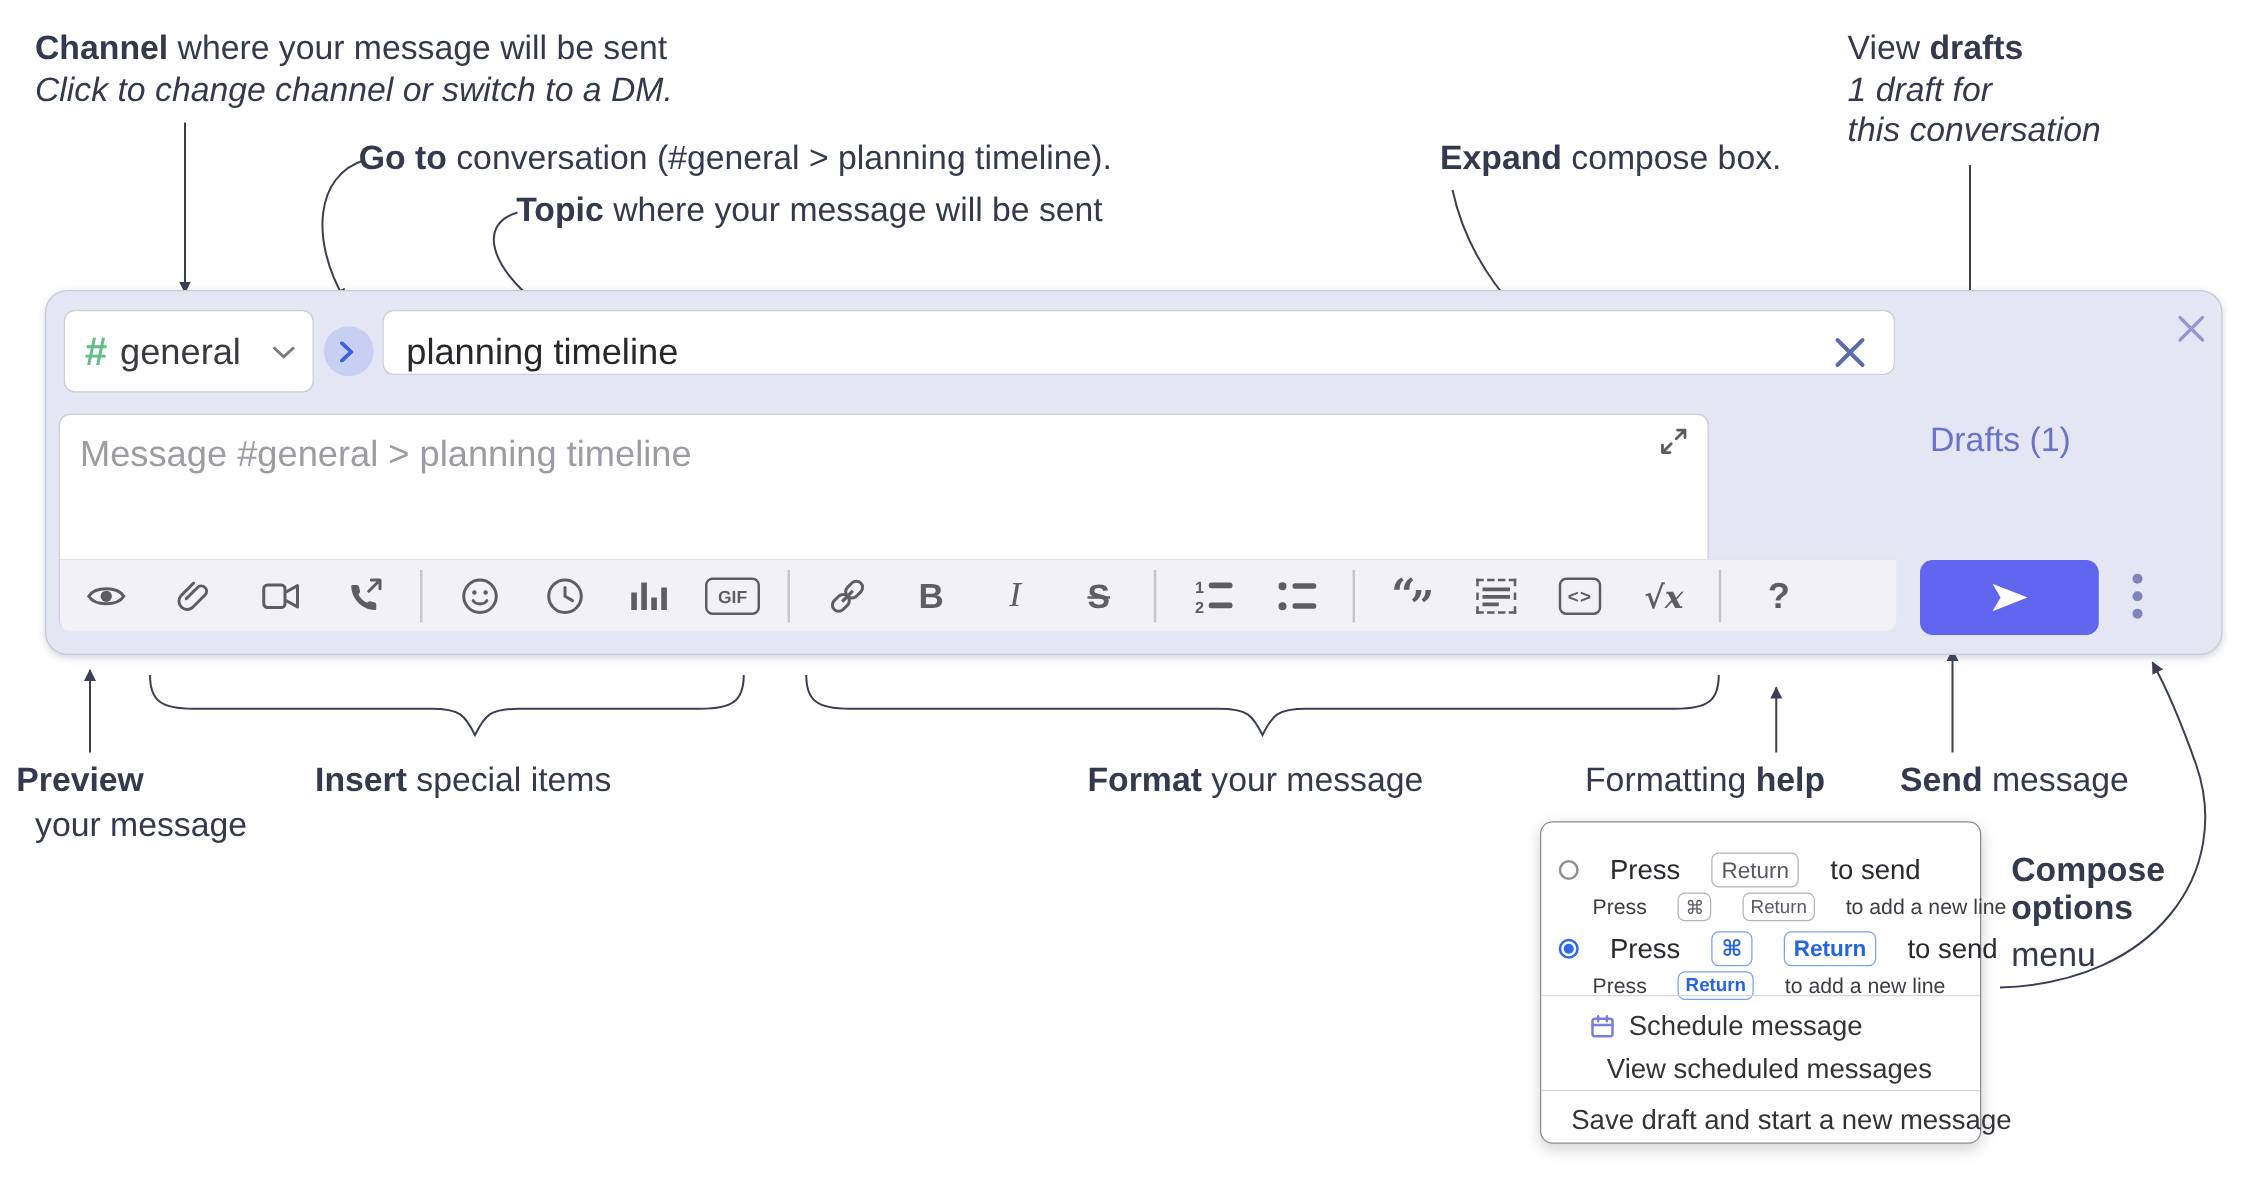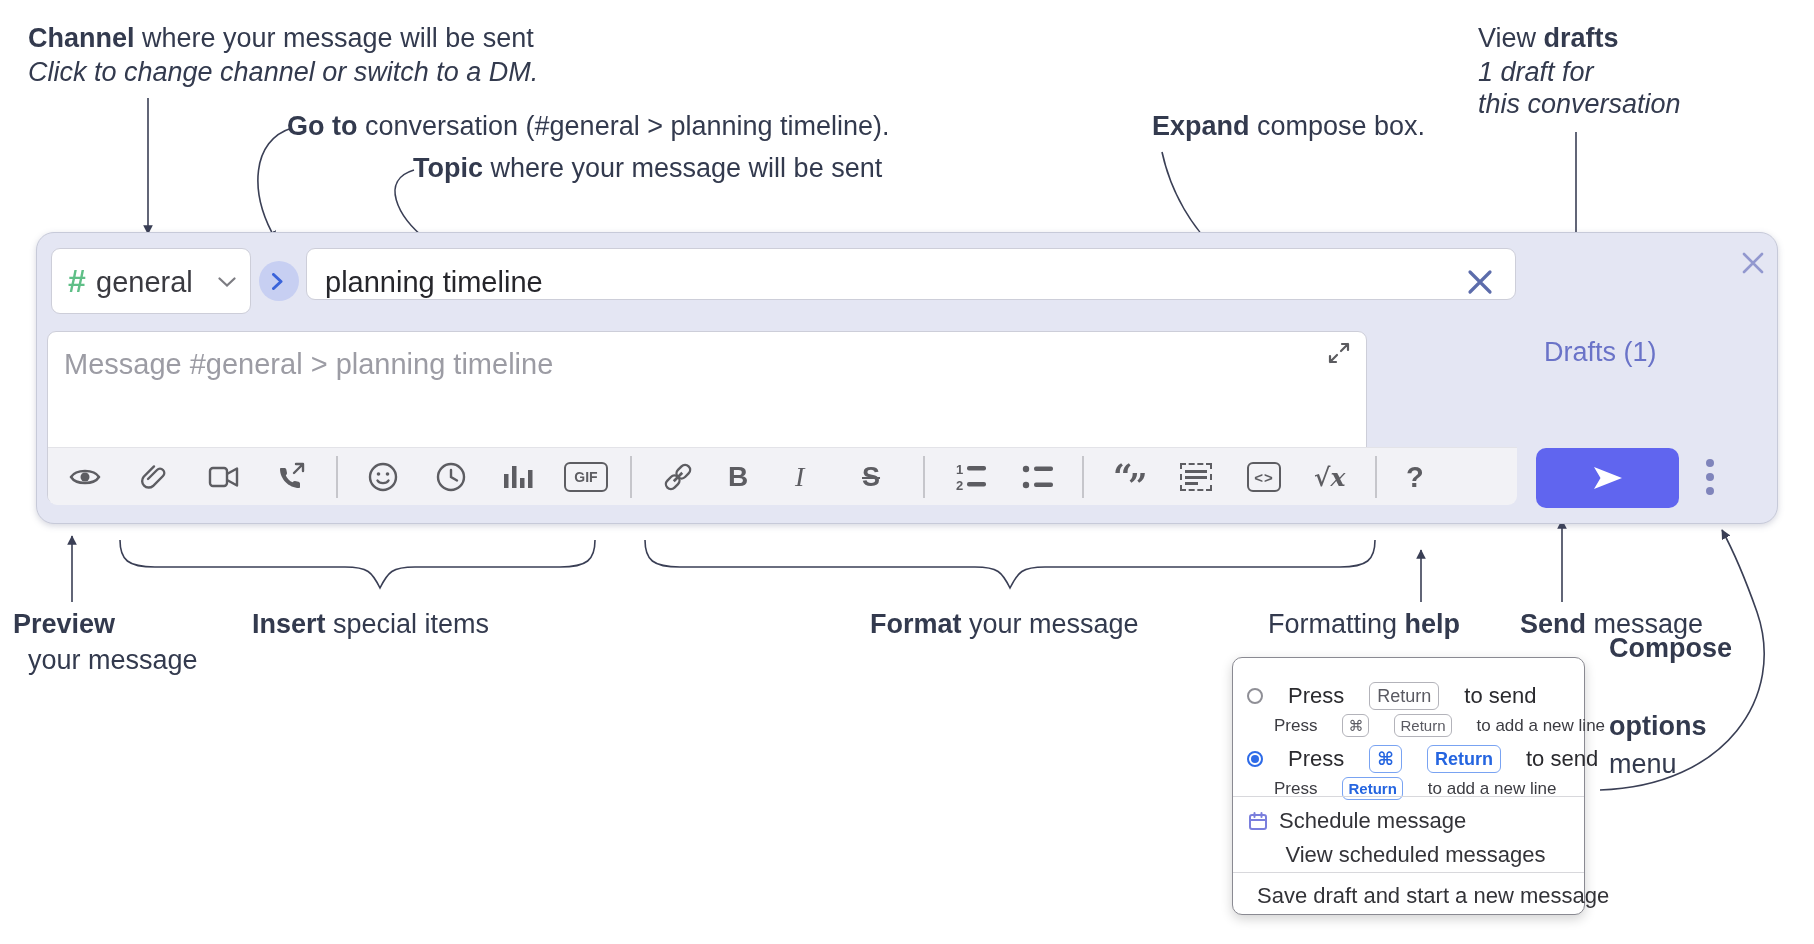--- a/index.html
+++ b/index.html
@@ -25,21 +25,21 @@
   .topic-field{left:269px;top:15px;width:1210px;height:52px;}
   .topic-text{position:absolute;left:18px;top:17px;font-size:29px;color:#26262b;}
   .topic-clear{position:absolute;right:22px;top:20px;cursor:pointer;}
   .box-close{position:absolute;left:1704px;top:18px;cursor:pointer;}
   .message-box{left:10px;top:98px;width:1320px;height:173px;border-radius:9px;}
   .placeholder{position:absolute;left:16px;top:16px;font-size:29px;color:#9c9ca4;}
   .expand-ic{position:absolute;right:14px;top:8px;cursor:pointer;}
   .toolbar{position:absolute;left:0;top:115px;width:1469px;height:58px;background:#f2f2f6;
            border-radius:0 0 9px 9px;border-top:1px solid #e3e3e8;box-sizing:border-box;}
   .ticon{position:absolute;top:12px;width:34px;height:34px;display:flex;align-items:center;
-         justify-content:flex-start;cursor:pointer;color:#5d5d62;}
+         justify-content:center;cursor:pointer;color:#5d5d62;}
   .tdiv{position:absolute;top:8px;width:2px;height:42px;background:#c6c6cb;}
   .glyphB{font-size:28px;font-weight:700;}
   .glyphI{font-size:28px;font-style:italic;font-family:"Liberation Serif",serif;}
   .glyphS{font-size:27px;font-weight:600;text-decoration:line-through;}
   .glyphQ1,.glyphQ2{position:absolute;font-family:"DejaVu Serif",serif;font-weight:700;font-size:34px;color:#5d5d62;}
   .glyphQ1{left:0;top:-4px;}
   .glyphQ2{left:15px;top:6px;}
   .glyphM{font-size:25px;font-style:italic;font-family:"DejaVu Serif",serif;font-weight:600;}
   .glyphH{font-size:29px;font-weight:600;}
   .gifbox{width:44px;height:30px;border:2.5px solid #5d5d62;border-radius:6px;display:flex;
@@ -135,21 +135,21 @@
   </div>
   <div class="ann" style="left:870px;top:608px;">
     <b>Format</b><span> your message</span>
   </div>
   <div class="ann" style="left:1268px;top:608px;">
     <span>Formatting </span><b>help</b>
   </div>
   <div class="ann" style="left:1520px;top:608px;">
     <b>Send</b><span> message</span>
   </div>
-  <div class="ann" style="left:1609px;top:632px;text-align:center;">
+  <div class="ann" style="left:1609px;top:680px;text-align:center;">
     <b>Compose</b>
   </div>
   <div class="ann" style="left:1609px;top:710px;">
     <b>options</b>
   </div>
   <div class="ann" style="left:1609px;top:748px;">
     <span>menu</span>
   </div>
 
   <div class="compose">
@@ -333,21 +333,21 @@
       <span>to send</span>
     </div>
     <div class="optline sub-line" style="left:41px;top:107px;">
       <span>Press</span>
       <span class="key sm blue">Return</span>
       <span>to add a new line</span>
     </div>
 
     <div class="pdiv" style="top:138px;"></div>
 
-    <div class="pitem" style="top:147px;">
+    <div class="pitem" style="top:147px;margin-left:24px;">
       <svg width="22" height="22" fill="none" stroke="#7a7fdd" stroke-width="2" stroke-linecap="round">
         <rect x="3" y="5" width="16" height="14" rx="2"></rect>
           <path d="M3 10 H19 M7.5 3 V7 M14.5 3 V7"></path>
       </svg>
       <span>Schedule message</span>
     </div>
     <div class="pitem" style="top:174px;flex-direction:column;">
       <svg width="22" height="22" fill="none" stroke="#7a7fdd" stroke-width="2" stroke-linecap="round">
         <rect x="3" y="5" width="16" height="14" rx="2"></rect>
           <path d="M3 10 H19 M7.5 3 V7 M14.5 3 V7"></path>

